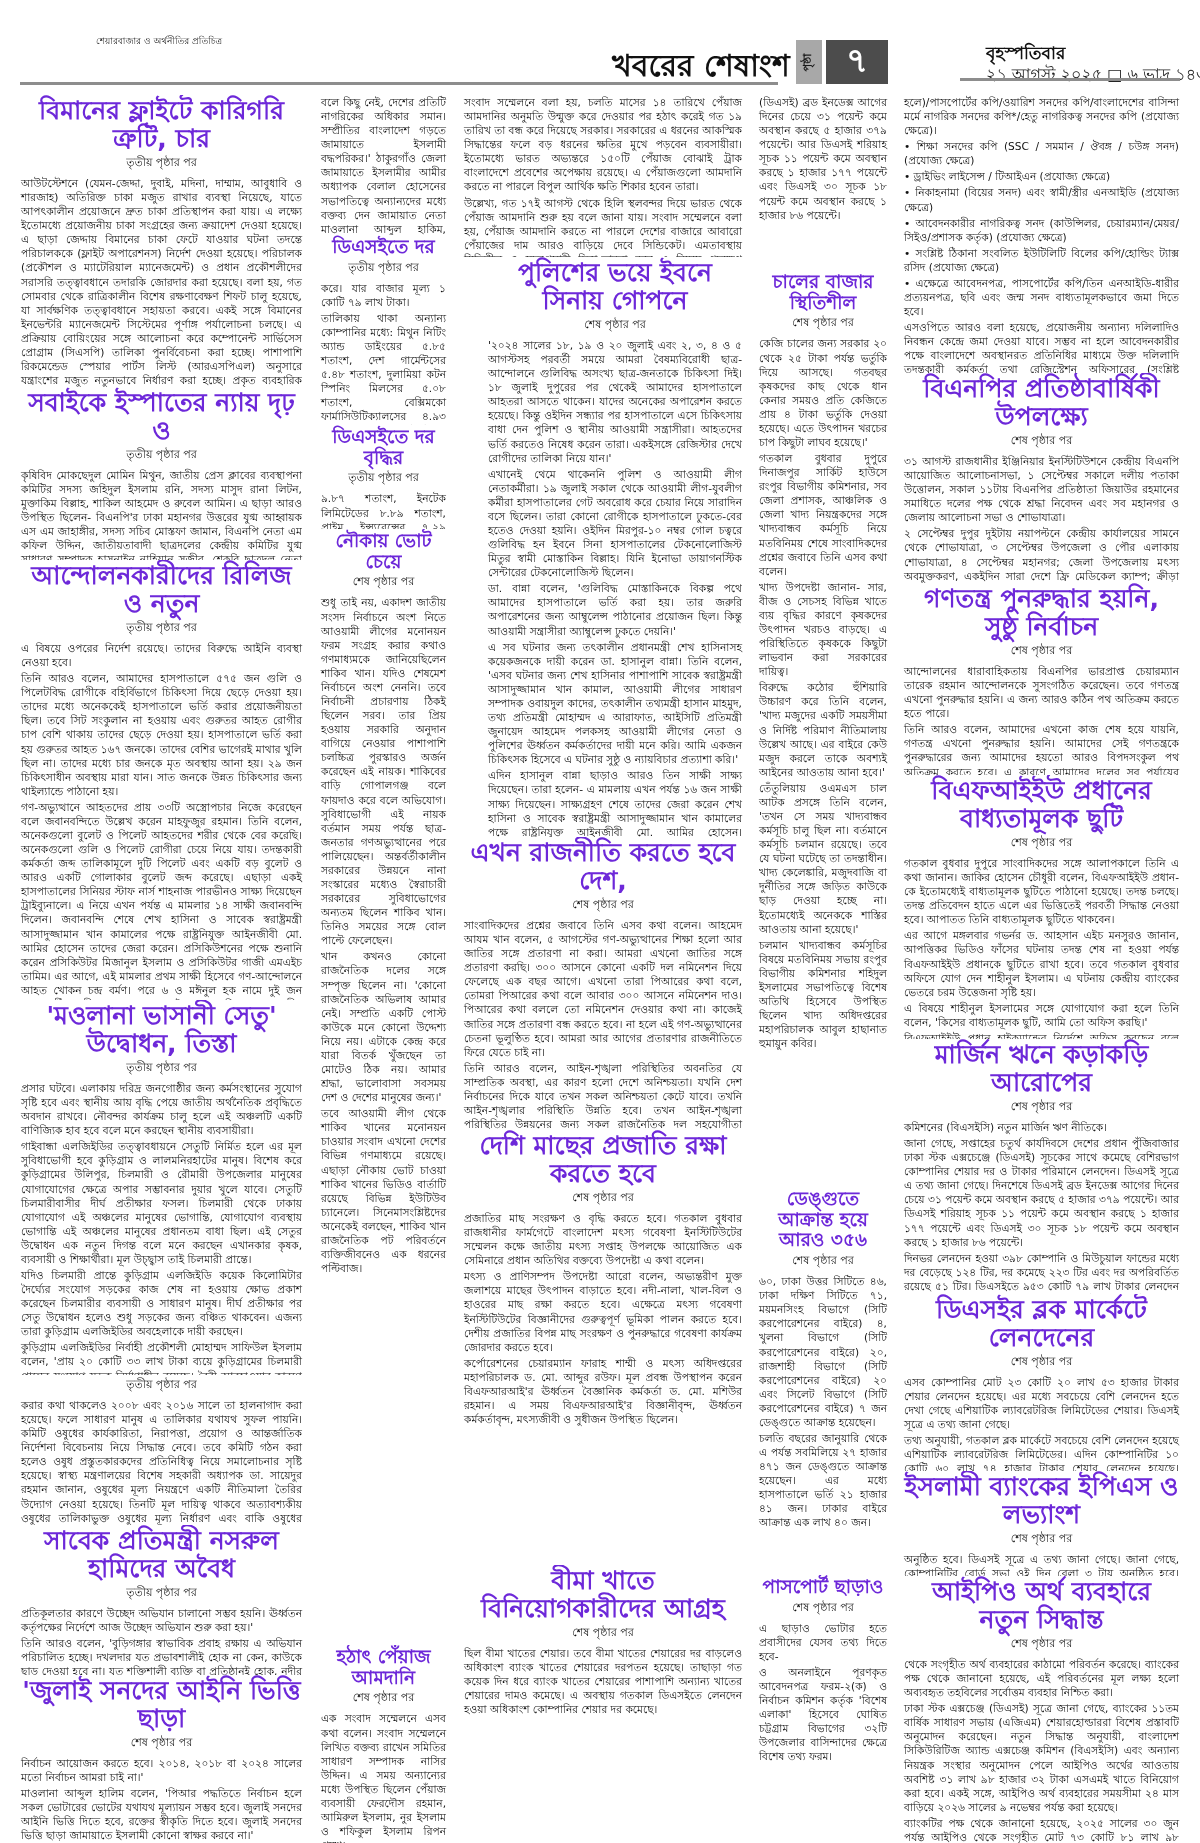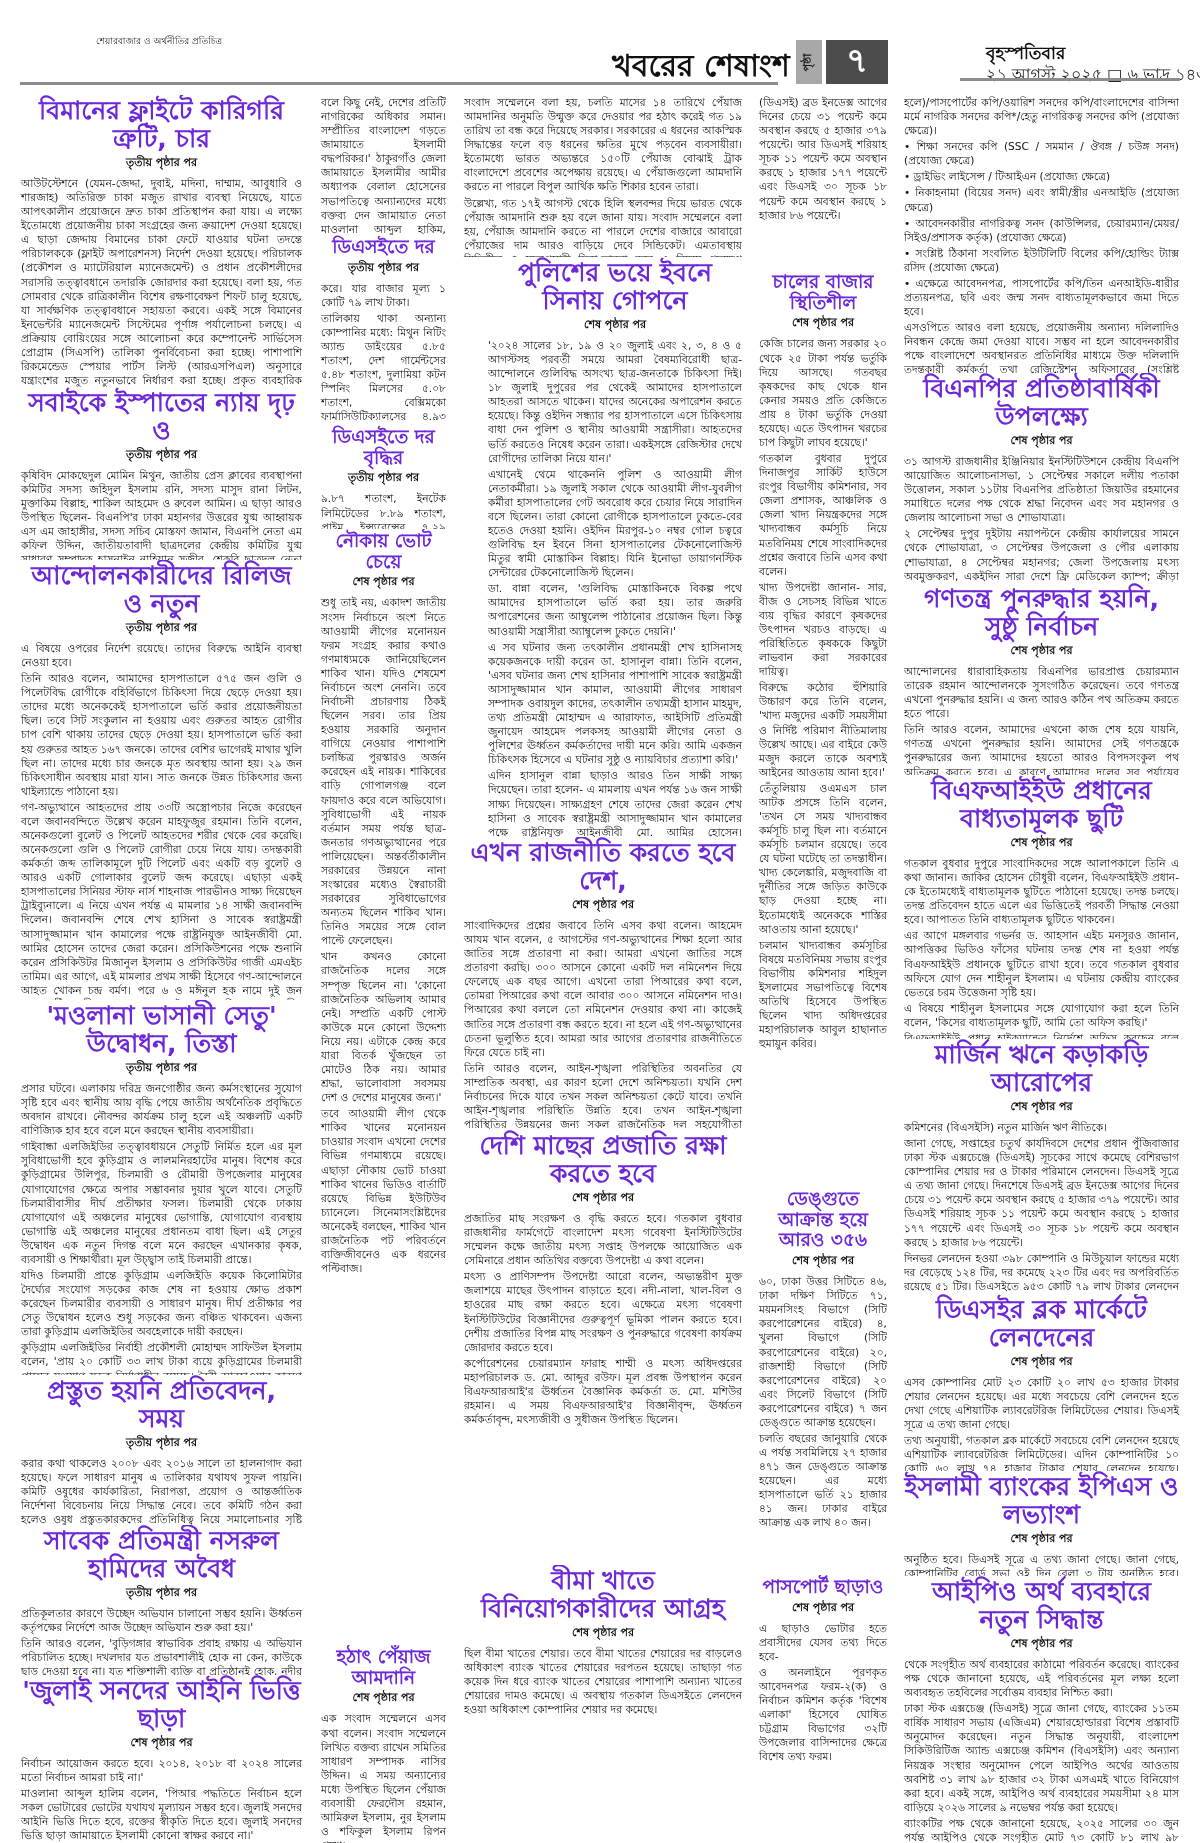--- a/index.html
+++ b/index.html
@@ -20,21 +20,21 @@
   #date-line{position:absolute;left:986px;top:62px;font-size:16px;color:#222;white-space:nowrap;}
   #header-rule-left{position:absolute;left:20px;top:82px;width:758px;height:3px;background:#8d8d8d;}
   #header-rule-right{position:absolute;left:960px;top:78px;width:220px;height:3px;background:#8d8d8d;}
   
   #board{position:absolute;left:0;top:95px;width:1200px;height:1748px;}
   .colgroup{position:absolute;top:0;height:1748px;}
   .article{overflow:hidden;box-sizing:border-box;padding:0 1px;}
   .headline{font-weight:bold;text-align:center;color:#6d28d9;line-height:1.12;margin:2px 0 1px 0;}
   .h-xl{font-size:25px;}
   .h-md{font-size:18.5px;}
-  .cont{text-align:center;font-size:11px;font-weight:bold;margin:1px 0 3px 0;}
+  .cont{text-align:center;font-size:11px;font-weight:normal;margin:1px 0 3px 0;}
   .bodytext{font-size:10.6px;line-height:1.33;text-align:justify;}
   .bodytext p{margin:0 0 2px 0;}
 </style>
 </head>
 <body>
 
 <div id="header">
   <div id="tagline">শেয়ারবাজার ও অর্থনীতির প্রতিচিত্র</div>
   <div id="section-title">খবরের শেষাংশ</div>
   <div id="page-word-box">
@@ -76,21 +76,20 @@
         <div class="headline h-xl">'মওলানা ভাসানী সেতু' উদ্বোধন, তিস্তা</div>
         <div class="cont">তৃতীয় পৃষ্ঠার পর</div>
         <div class="bodytext">
           <p>প্রসার ঘটবে। এলাকায় দরিদ্র জনগোষ্ঠীর জন্য কর্মসংস্থানের সুযোগ সৃষ্টি হবে এবং স্থানীয় আয় বৃদ্ধি পেয়ে জাতীয় অর্থনৈতিক প্রবৃদ্ধিতে অবদান রাখবে। নৌবন্দর কার্যক্রম চালু হলে এই অঞ্চলটি একটি বাণিজ্যিক হাব হবে বলে মনে করছেন স্থানীয় ব্যবসায়ীরা।</p>
           <p>গাইবান্ধা এলজিইডির তত্ত্বাবধায়নে সেতুটি নির্মিত হলে এর মূল সুবিধাভোগী হবে কুড়িগ্রাম ও লালমনিরহাটের মানুষ। বিশেষ করে কুড়িগ্রামের উলিপুর, চিলমারী ও রৌমারী উপজেলার মানুষের যোগাযোগের ক্ষেত্রে অপার সম্ভাবনার দুয়ার খুলে যাবে। সেতুটি চিলমারীবাসীর দীর্ঘ প্রতীক্ষার ফসল। চিলমারী থেকে ঢাকায় যোগাযোগ এই অঞ্চলের মানুষের ভোগান্তি, যোগাযোগ ব্যবস্থায় ভোগান্তি এই অঞ্চলের মানুষের প্রধানতম বাধা ছিল। এই সেতুর উদ্বোধন এক নতুন দিগন্ত বলে মনে করছেন এখানকার কৃষক, ব্যবসায়ী ও শিক্ষার্থীরা। মূল উচ্ছ্বাস তাই চিলমারী প্রান্তে।</p>
           <p>যদিও চিলমারী প্রান্তে কুড়িগ্রাম এলজিইডি কয়েক কিলোমিটার দৈর্ঘ্যের সংযোগ সড়কের কাজ শেষ না হওয়ায় ক্ষোভ প্রকাশ করেছেন চিলমারীর ব্যবসায়ী ও সাধারণ মানুষ। দীর্ঘ প্রতীক্ষার পর সেতু উদ্বোধন হলেও শুধু সড়কের জন্য বঞ্চিত থাকবেন। এজন্য তারা কুড়িগ্রাম এলজিইডির অবহেলাকে দায়ী করছেন।</p>
           <p>কুড়িগ্রাম এলজিইডির নির্বাহী প্রকৌশলী মোহাম্মদ সাফিউল ইসলাম বলেন, 'প্রায় ২০ কোটি ৩৩ লাখ টাকা ব্যয়ে কুড়িগ্রামের চিলমারী প্রান্তের সংযোগ সড়ক নির্মাণাধীন রয়েছে। বৈরী আবহাওয়ার কারণে সড়কের কাজ বন্ধ রয়েছে। আবহাওয়া অনুকূলে আসার পর দুই সপ্তাহের মধ্যে কাজ শেষ হবে।'</p>
         </div>
       </div>
       <div class="article" style="height: 150px;">
-        <div class="headline h-xl">প্রস্তুত হয়নি প্রতিবেদন, সময়</div>
         <div class="cont">তৃতীয় পৃষ্ঠার পর</div>
         <div class="bodytext">
           <p>করার কথা থাকলেও ২০০৮ এবং ২০১৬ সালে তা হালনাগাদ করা হয়েছে। ফলে সাধারণ মানুষ এ তালিকার যথাযথ সুফল পায়নি। কমিটি ওষুধের কার্যকারিতা, নিরাপত্তা, প্রয়োগ ও আন্তর্জাতিক নির্দেশনা বিবেচনায় নিয়ে সিদ্ধান্ত নেবে। তবে কমিটি গঠন করা হলেও ওষুধ প্রস্তুতকারকদের প্রতিনিধিত্ব নিয়ে সমালোচনার সৃষ্টি হয়েছে। স্বাস্থ্য মন্ত্রণালয়ের বিশেষ সহকারী অধ্যাপক ডা. সায়েদুর রহমান জানান, ওষুধের মূল্য নিয়ন্ত্রণে একটি নীতিমালা তৈরির উদ্যোগ নেওয়া হয়েছে। তিনটি মূল দায়িত্ব থাকবে অত্যাবশ্যকীয় ওষুধের তালিকাভুক্ত ওষুধের মূল্য নির্ধারণ এবং বাকি ওষুধের সমন্বিত মূল্য নির্ধারণ পদ্ধতি প্রণয়ন করা। তিনি বলেন, কোম্পানিগুলো যেন নৈতিকভাবে মুনাফা করতে পারে, সেটাও বিবেচনায় রাখা হবে।</p>
         </div>
       </div>
       <div class="article" style="height: 150px;">
         <div class="headline h-xl">সাবেক প্রতিমন্ত্রী নসরুল হামিদের অবৈধ</div>
         <div class="cont">তৃতীয় পৃষ্ঠার পর</div>
         <div class="bodytext">
           <p>প্রতিকূলতার কারণে উচ্ছেদ অভিযান চালানো সম্ভব হয়নি। ঊর্ধ্বতন কর্তৃপক্ষের নির্দেশে আজ উচ্ছেদ অভিযান শুরু করা হয়।'</p>

